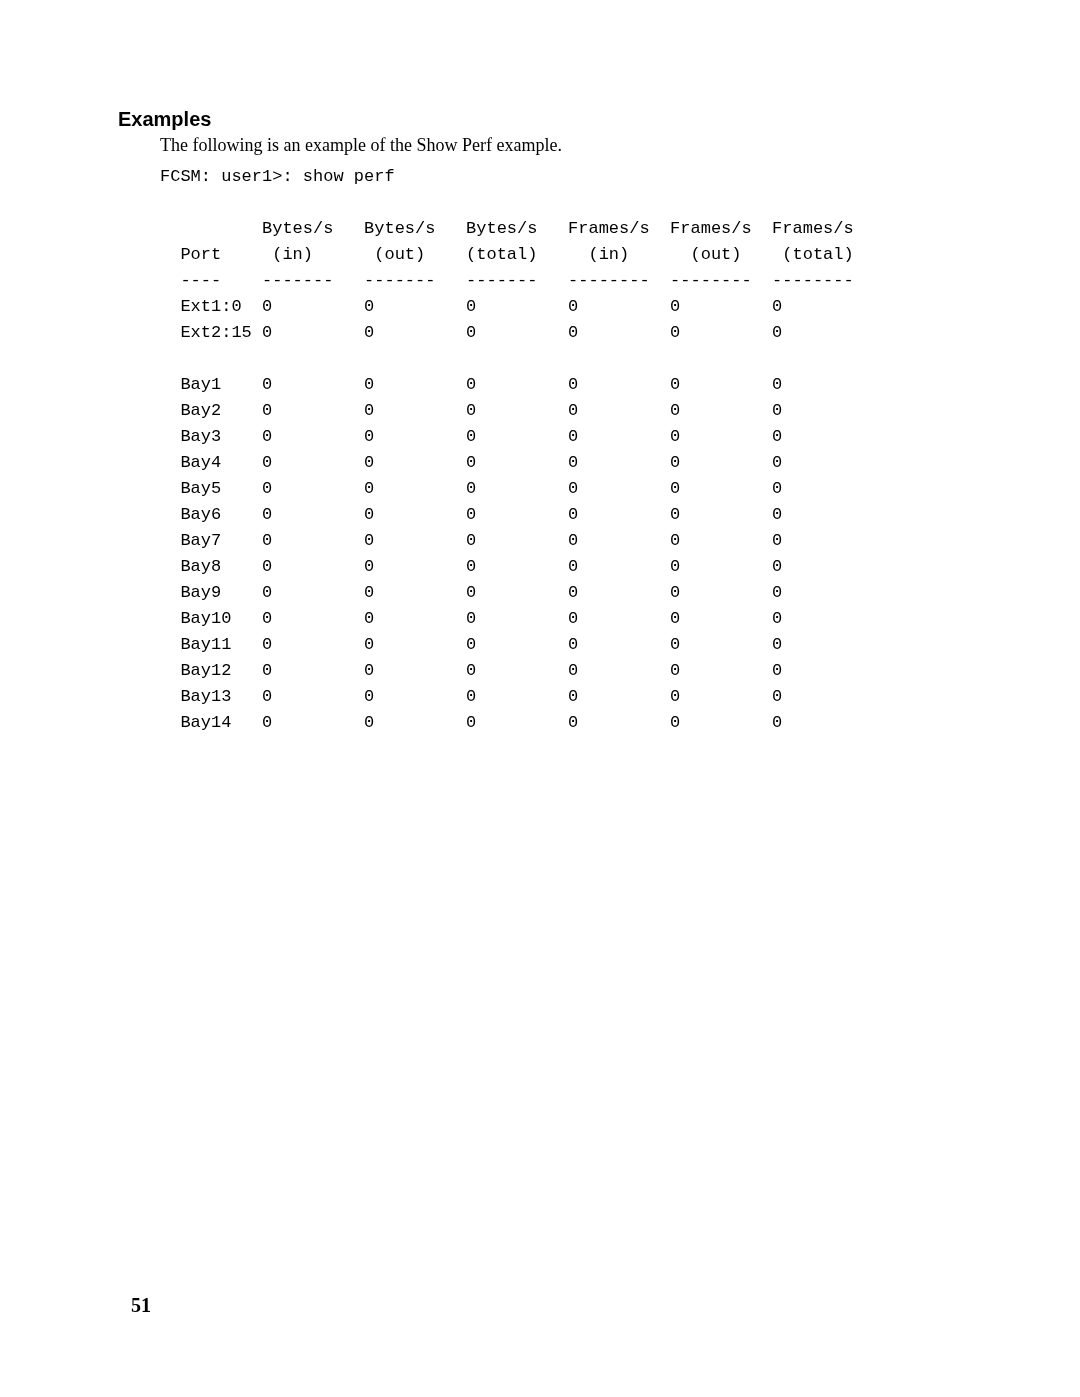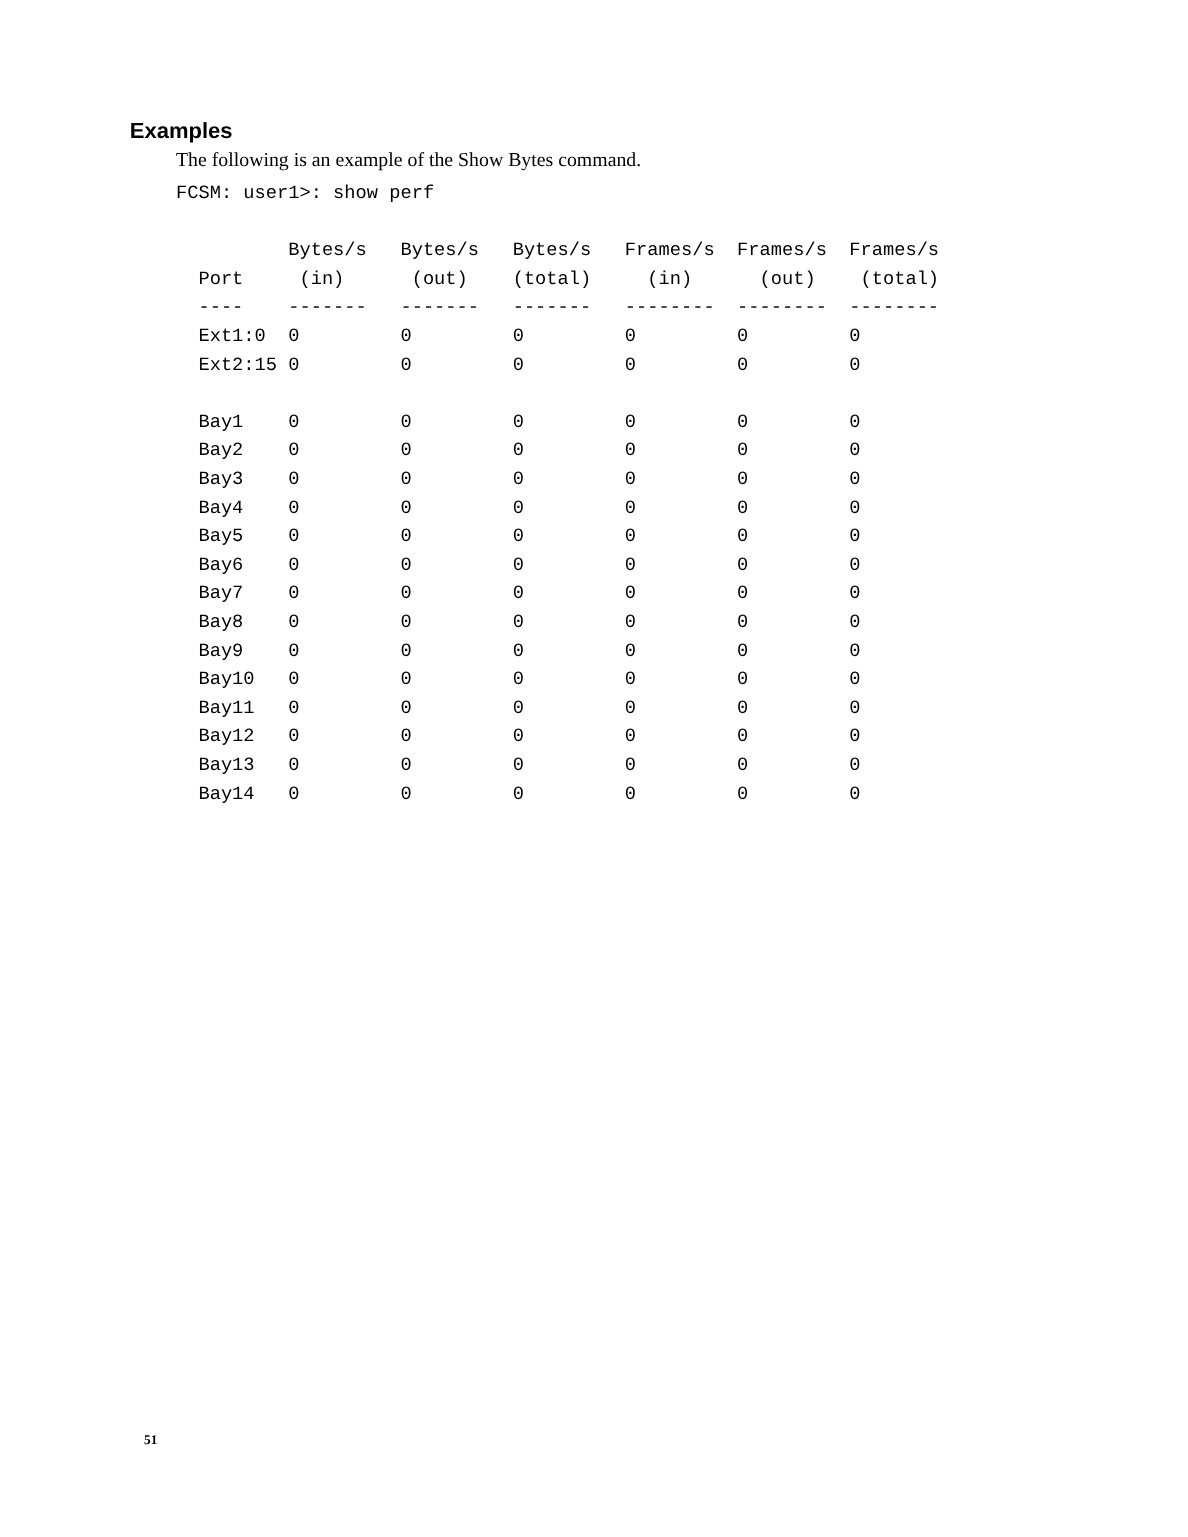--- a/index.html
+++ b/index.html
@@ -39,31 +39,31 @@
     line-height: 26px;
     white-space: pre;
     margin-left: 42px;
   }
   .page-number {
     position: absolute;
     left: 131px;
     bottom: 80px;
     font-family: "Times New Roman", Times, serif;
     font-weight: bold;
-    font-size: 12px;
+    font-size: 20px;
     text-align: right;
   }
 </style>
 </head>
 <body>
 
 <div class="page">
   <div class="content">
     <div class="heading">Examples</div>
-    <div class="intro">The following is an example of the Show Bytes command.</div>
+    <div class="intro">The following is an example of the Show Perf example.</div>
     <div class="code">FCSM: user1&gt;: show perf</div>
     <div class="code">&nbsp;</div>
     <div class="code">          Bytes/s   Bytes/s   Bytes/s   Frames/s  Frames/s  Frames/s
   Port     (in)      (out)    (total)     (in)      (out)    (total)
   ----    -------   -------   -------   --------  --------  --------
   Ext1:0  0         0         0         0         0         0
   Ext2:15 0         0         0         0         0         0
 
   Bay1    0         0         0         0         0         0
   Bay2    0         0         0         0         0         0

